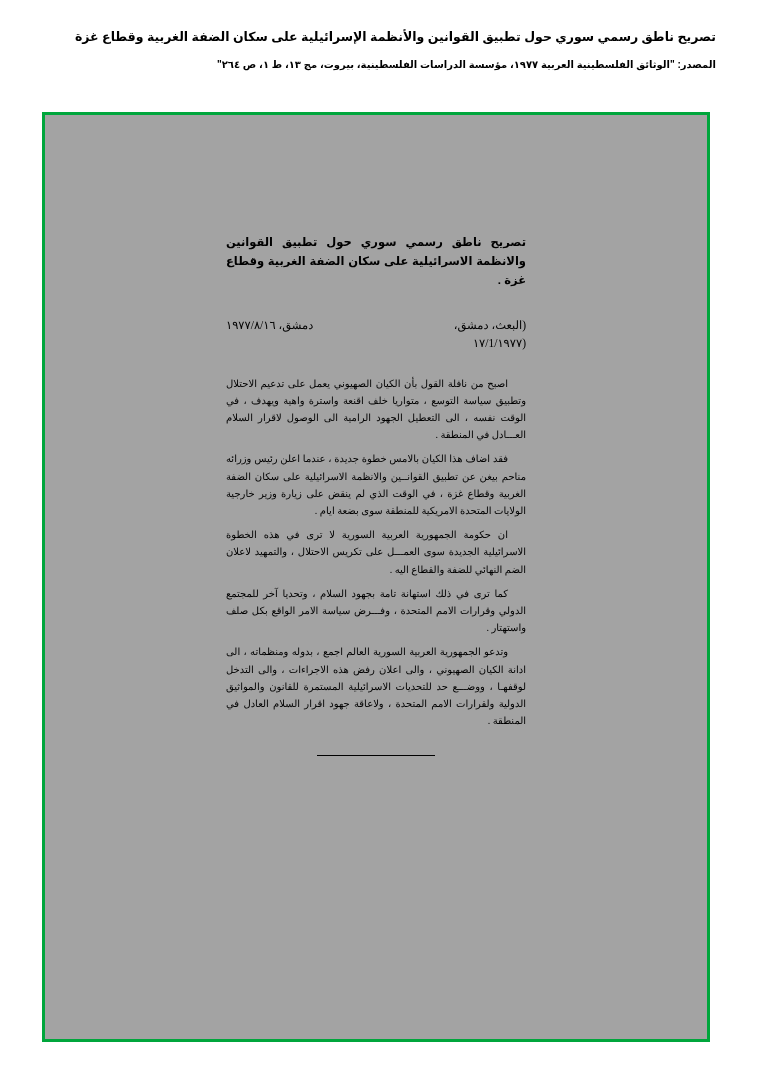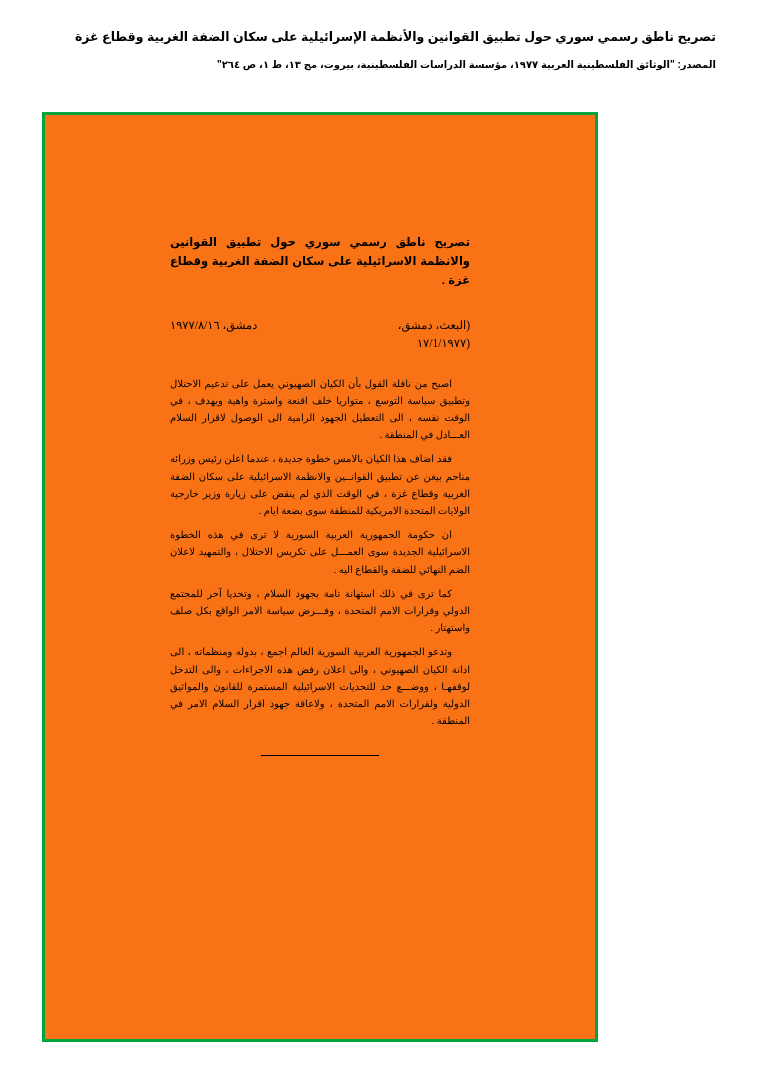--- a/index.html
+++ b/index.html
@@ -35,25 +35,25 @@
     font-size: 10px;
     line-height: 1.5;
     direction: rtl;
   }
 
   
   .doc-frame {
     position: absolute;
     top: 112px;
     left: 42px;
-    width: 556px;
+    width: 668px;
     height: 930px;
     border: 3px solid #00a63c;
     box-sizing: border-box;
-    background: #f97316;
+    background: #a3a3a3;
   }
 
   .doc-inner {
     position: absolute;
     top: 118px;
     left: 0;
     right: 0;
     padding: 0 0 0 0;
   }
 
@@ -129,18 +129,18 @@
       <div class="dateline">
         <div class="src">(البعث، دمشق،
 (١٩٧٧/1/١٧</div>
         <div class="date">دمشق، ١٩٧٧/٨/١٦</div>
       </div>
 
       <p class="body-para first">اصبح من نافلة القول بأن الكيان الصهيوني يعمل على تدعيم الاحتلال وتطبيق سياسة التوسع ، متواريا خلف اقنعة واسترة واهية ويهدف ، في الوقت نفسه ، الى التعطيل الجهود الرامية الى الوصول لاقرار السلام العـــادل في المنطقة .</p>
       <p class="body-para">فقد اضاف هذا الكيان بالامس خطوة جديدة ، عندما اعلن رئيس وزرائه مناحم بيغن عن تطبيق القوانــين والانظمة الاسرائيلية على سكان الضفة الغربية وقطاع غزة ، في الوقت الذي لم ينقض على زيارة وزير خارجية الولايات المتحدة الامريكية للمنطقة سوى بضعة ايام .</p>
       <p class="body-para">ان حكومة الجمهورية العربية السورية لا ترى في هذه الخطوة الاسرائيلية الجديدة سوى العمـــل على تكريس الاحتلال ، والتمهيد لاعلان الضم النهائي للضفة والقطاع اليه .</p>
       <p class="body-para">كما ترى في ذلك استهانة تامة بجهود السلام ، وتحديا آخر للمجتمع الدولي وقرارات الامم المتحدة ، وفـــرض سياسة الامر الواقع بكل صلف واستهتار .</p>
-      <p class="body-para">وتدعو الجمهورية العربية السورية العالم اجمع ، بدوله ومنظماته ، الى ادانة الكيان الصهيوني ، والى اعلان رفض هذه الاجراءات ، والى التدخل لوقفهـا ، ووضـــع حد للتحديات الاسرائيلية المستمرة للقانون والمواثيق الدولية ولقرارات الامم المتحدة ، ولاعاقة جهود اقرار السلام الامر في المنطقة .</p>
+      <p class="body-para">وتدعو الجمهورية العربية السورية العالم اجمع ، بدوله ومنظماته ، الى ادانة الكيان الصهيوني ، والى اعلان رفض هذه الاجراءات ، والى التدخل لوقفهـا ، ووضـــع حد للتحديات الاسرائيلية المستمرة للقانون والمواثيق الدولية ولقرارات الامم المتحدة ، ولاعاقة جهود اقرار السلام العادل في المنطقة .</p>
 
       <div class="rule"></div>
     </div>
   </div>
 </div>
 
 </body></html>

